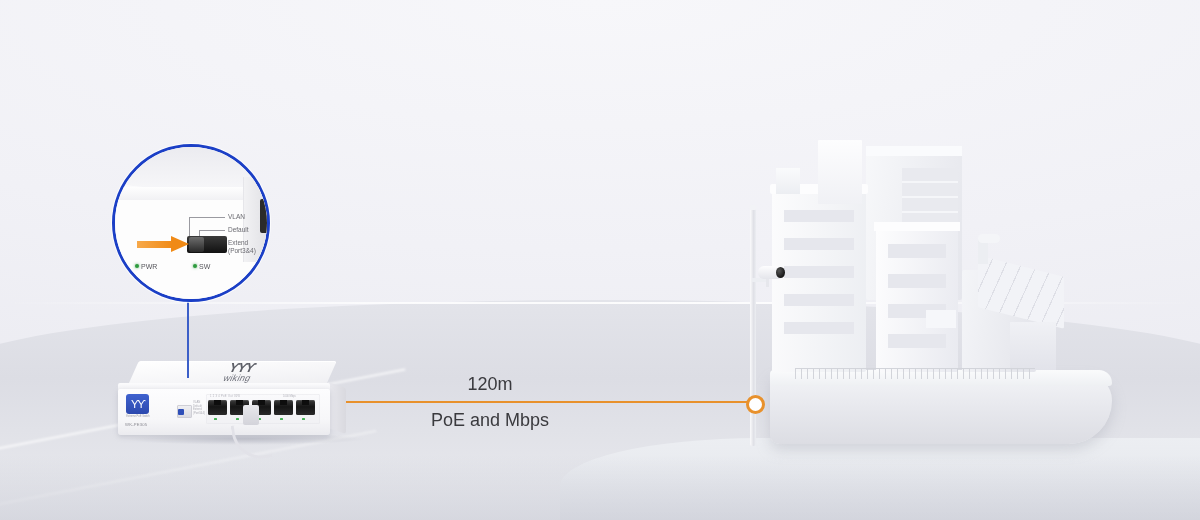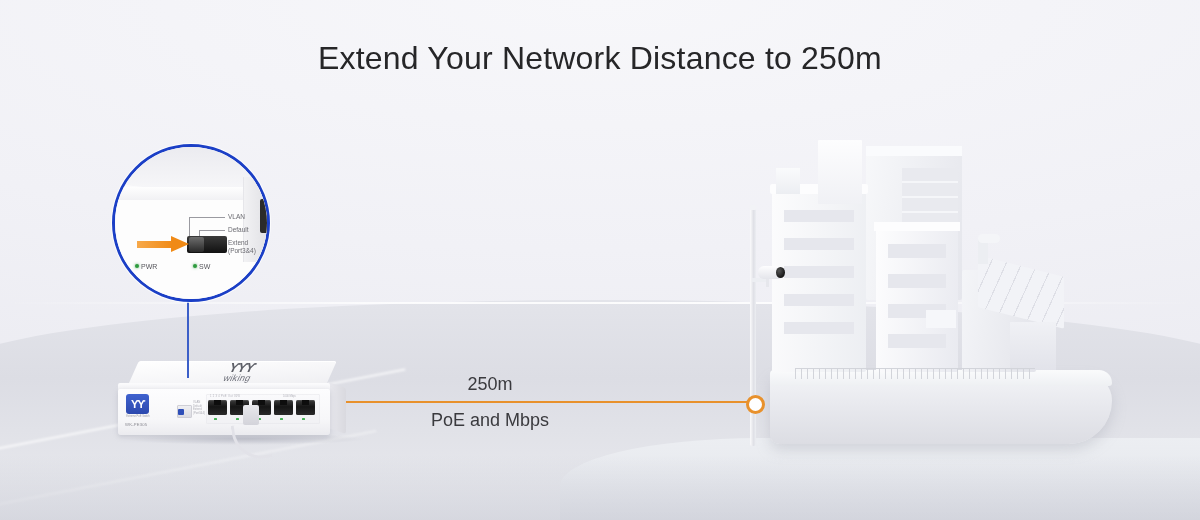--- a/index.html
+++ b/index.html
@@ -98,21 +98,21 @@
     background:linear-gradient(90deg,#e9e9ee,#d9d9df);transform:skewY(19deg);border-radius:0 3px 3px 0;}
   .dev-shadow{position:absolute;left:10px;top:72px;width:240px;height:12px;
     background:radial-gradient(50% 50% at 50% 50%,rgba(160,162,175,.5),rgba(160,162,175,0));}
   .logo-top{position:absolute;left:92px;top:2px;width:64px;height:22px;
     transform:skewX(-24deg);text-align:center;}
   .logo-top .mark{font-size:13px;color:#5e6068;letter-spacing:-2px;font-weight:bold;line-height:10px;}
   .logo-top .nm{font-size:9px;color:#6e707a;letter-spacing:.3px;line-height:10px;}
   .badge{position:absolute;left:11px;top:33px;width:23px;height:20px;border-radius:3px;
     background:linear-gradient(180deg,#3f62cf,#2c49ae);
     display:flex;align-items:center;justify-content:center;
-    color:#fff;font-size:11px;font-weight:bold;letter-spacing:-2px;}
+    color:#fff;font-size:11px;font-weight:normal;letter-spacing:-2px;}
   .badge-sub{position:absolute;left:6px;top:54px;width:34px;font-size:2.6px;color:#9b9ba3;text-align:center;}
   .model{position:absolute;left:10px;top:61px;font-size:4.2px;color:#8a8a92;letter-spacing:.2px;}
   .dev-tgl{position:absolute;left:62px;top:44px;width:13px;height:11px;border-radius:1px;
     background:linear-gradient(180deg,#efeff2,#dcdce2);border:1px solid #cfcfd6;}
   .dev-tgl-k{position:absolute;left:63px;top:48px;width:6px;height:6px;background:#2f4fb8;border-radius:1px;}
   .dev-tgl-lbl{position:absolute;left:78px;top:40px;font-size:2.8px;color:#aeaeb6;line-height:3.6px;}
   .port-bar{position:absolute;left:91px;top:33px;width:114px;height:30px;
     background:linear-gradient(180deg,#fafafc,#f1f1f4);border-radius:2px;
     box-shadow:inset 0 0 0 .5px #e6e6ea;}
   .ports{position:absolute;left:93px;top:39px;display:flex;gap:3px;}
@@ -171,21 +171,20 @@
 
 <div id="stage">
 
   <div class="ground"></div>
   <div class="ground-hi"></div>
   <div class="ground-streak s1"></div>
   <div class="ground-streak s2"></div>
   <div class="plat-edge"></div>
   <div class="ground-shade"></div>
 
-  <div class="title">Extend Your Network Distance to 250m</div>
 
   <div>
     <div class="plinth"></div>
     <div class="plinth-top"></div>
 
     <div class="bl" style="left:866px;top:150px;width:96px;height:150px;background:linear-gradient(100deg,#f7f8fa,#e5e6ec);border-radius:2px;"></div>
     <div class="bl" style="left:866px;top:146px;width:96px;height:10px;background:#fafbfd;"></div>
     <div class="win" style="left:902px;top:168px;width:56px;height:84px;background:repeating-linear-gradient(180deg,#e9eaef 0 13px,#f5f6f9 13px 15px),repeating-linear-gradient(90deg,#e9eaef 0 17px,#f5f6f9 17px 19px);"></div>
 
     <div class="bl" style="left:772px;top:190px;width:94px;height:182px;background:linear-gradient(95deg,#fcfcfd,#eceef2);border-radius:2px;"></div>
@@ -224,21 +223,21 @@
     <div class="cam-arm"></div>
     <div class="cam-stem"></div>
     <div class="cam"></div>
     <div class="cam-lens"></div>
   </div>
 
   <div>
     <div class="oline"></div>
     <div class="odot"></div>
     <div class="odot2"></div>
-    <div class="lbl-dist">250m</div>
+    <div class="lbl-dist">120m</div>
     <div class="lbl-poe">PoE and Mbps</div>
   </div>
 
   <div class="dev">
     <div class="dev-shadow"></div>
     <div class="dev-side"></div>
     <div class="dev-top"></div>
     <div class="logo-top">
       <div class="mark">ƳƳƳ</div>
       <div class="nm">wiking</div>

